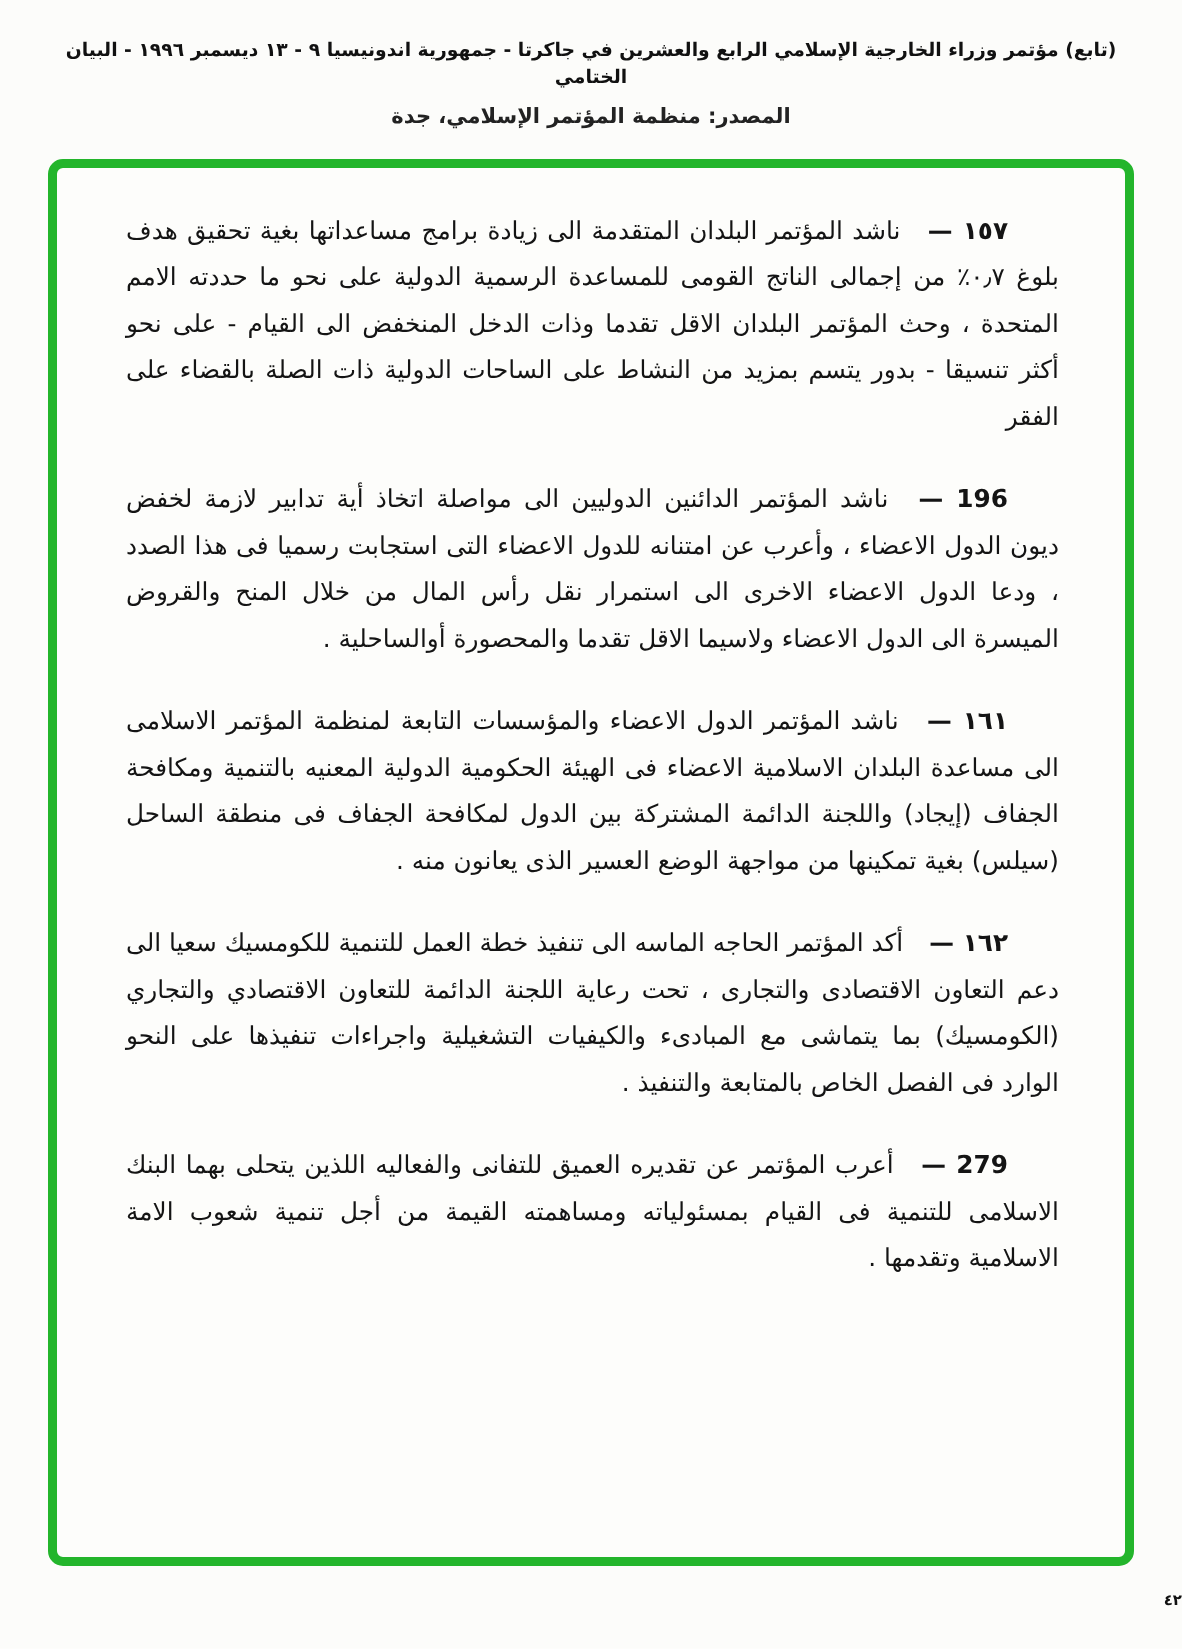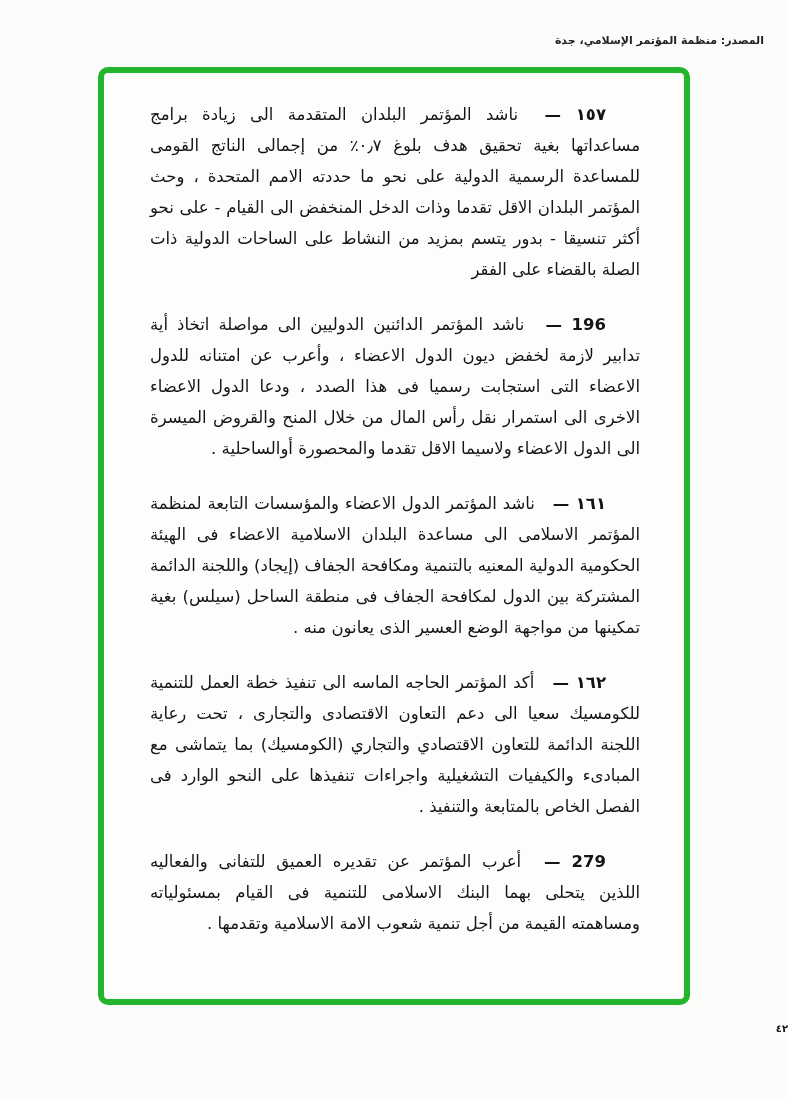--- a/index.html
+++ b/index.html
@@ -20,27 +20,26 @@
     text-align: center;
     padding: 24px 24px 0 24px;
     font-weight: bold;
   }
   .doc-header .h1 {
     font-size: 12.5px;
     line-height: 18px;
     color: #111;
   }
   .doc-header .h2 {
-    font-size: 11px;
+    font-size: 14px;
     margin-top: 10px;
     color: #222;
-    text-align: right;
   }
   .frame {
-    width: 592px;
+    width: 724px;
     height: 938px;
     margin: 20px auto 0 auto;
     border: 6px solid var(--frame-green, #23b52b);
     border-radius: 10px;
     background: #fdfdfb;
     padding: 26px 44px 8px 46px;
     overflow: hidden;
   }
   .content {
     direction: rtl;
@@ -64,20 +63,21 @@
     margin-top: 18px;
     font-size: 10px;
     font-weight: bold;
     color: #111;
   }
 </style>
 </head>
 <body>
 
 <header class="doc-header">
+  <div class="h1">(تابع) مؤتمر وزراء الخارجية الإسلامي الرابع والعشرين في جاكرتا - جمهورية اندونيسيا ٩ - ١٣ ديسمبر ١٩٩٦ - البيان الختامي</div>
   <div class="h2">المصدر: منظمة المؤتمر الإسلامي، جدة</div>
 </header>
 
 <div class="frame">
   <div class="content">
 
     <p class="para">
       <span class="pnum">١٥٧ —</span>
       <span>ناشد المؤتمر البلدان المتقدمة الى زيادة برامج مساعداتها بغية تحقيق هدف بلوغ ٠٫٧٪ من إجمالى الناتج القومى للمساعدة الرسمية الدولية على نحو ما حددته الامم المتحدة ، وحث المؤتمر البلدان الاقل تقدما وذات الدخل المنخفض الى القيام - على نحو أكثر تنسيقا - بدور يتسم بمزيد من النشاط على الساحات الدولية ذات الصلة بالقضاء على الفقر</span>
     </p>

